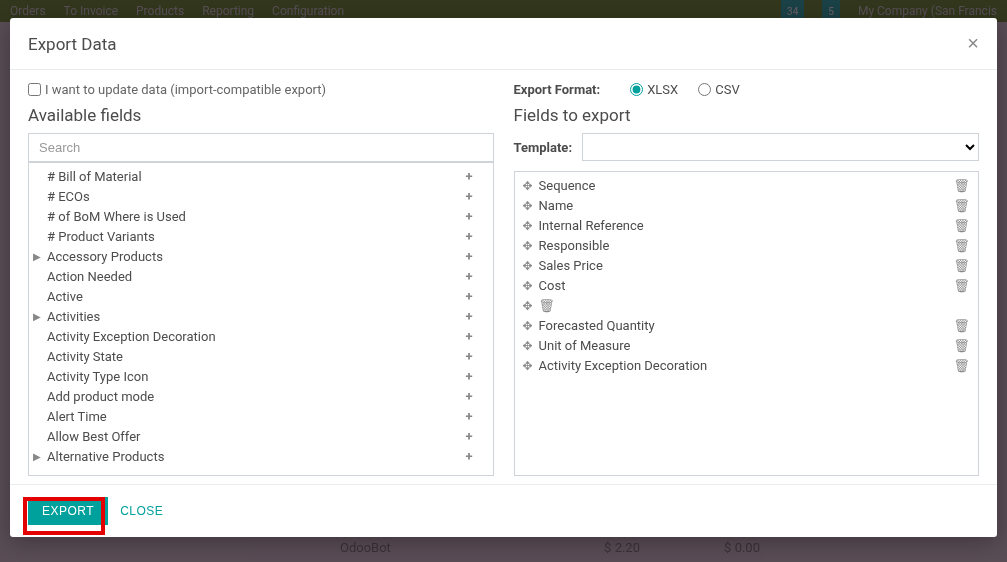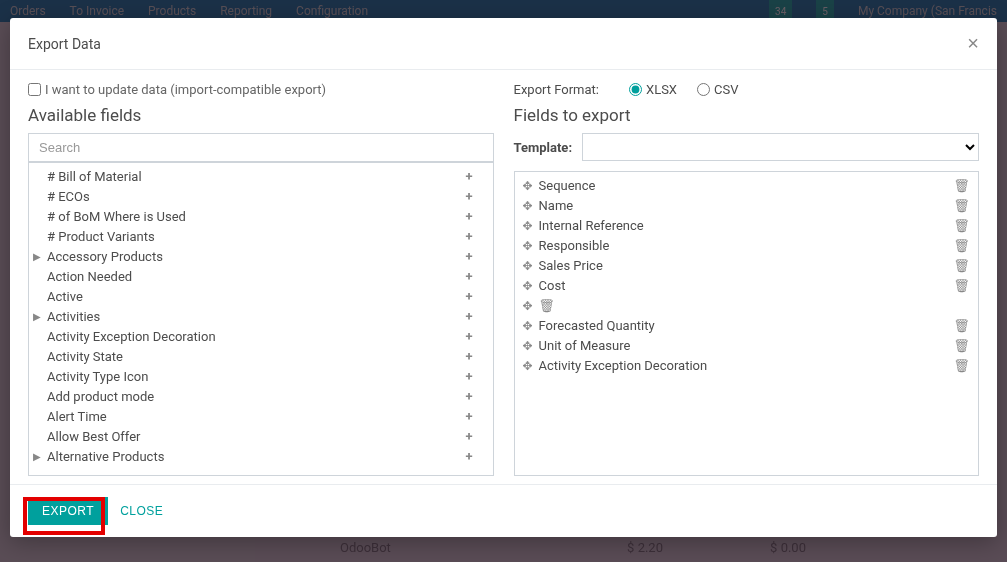--- a/index.html
+++ b/index.html
@@ -1,33 +1,33 @@
 <!DOCTYPE html>
 <html><head>
 <meta charset="utf-8">
 <style>
 * { box-sizing: border-box; margin: 0; padding: 0; }
 body { font-family: -apple-system, BlinkMacSystemFont, "Segoe UI", Roboto, sans-serif; font-size: 13px; color: #4c4c4c; background: #875A7B; width: 1007px; height: 562px; overflow: hidden; position: relative; }
 
-.bg-nav { position: absolute; top: 0; left: 0; right: 0; height: 22px; background: #0369a1; display: flex; align-items: center; padding: 0 10px; gap: 24px; color: #ccc; font-size: 12px; filter: blur(0.5px); opacity: 0.6; }
+.bg-nav { position: absolute; top: 0; left: 0; right: 0; height: 22px; background: #4d7c0f; display: flex; align-items: center; padding: 0 10px; gap: 18px; color: #ccc; font-size: 12px; filter: blur(0.5px); opacity: 0.6; }
 .bg-nav .spacer { flex: 1; }
 .bg-badge { background: #00a09d; color: white; border-radius: 8px; padding: 16px 6px; font-size: 10px; }
 
 .bg-content { position: absolute; top: 22px; left: 0; right: 0; bottom: 0; background: #f9f9f9; opacity: 0.4; }
-.bg-row { position: absolute; left: 340px; right: 0; height: 30px; display: flex; align-items: center; color: #666; gap: 23px; }
+.bg-row { position: absolute; left: 340px; right: 0; height: 30px; display: flex; align-items: center; color: #666; }
 .bg-row span:first-child { width: 180px; }
 .bg-row span:nth-child(2) { width: 120px; text-align: right; }
 .bg-row span:nth-child(3) { width: 120px; text-align: right; }
 
 .overlay { position: absolute; inset: 0; background: rgba(0,0,0,0.5); }
 
 .modal { position: absolute; top: 18px; left: 10px; right: 10px; bottom: 25px; background: white; border-radius: 3px; display: flex; flex-direction: column; box-shadow: 0 5px 25px rgba(0,0,0,0.3); }
 
 .modal-header { padding: 14px 18px; display: flex; align-items: center; justify-content: space-between; }
-.modal-title { font-size: 14px; color: #4c4c4c; font-weight: 400; }
+.modal-title { font-size: 17px; color: #4c4c4c; font-weight: 400; }
 .close-x { color: #888; font-size: 20px; cursor: pointer; background: none; border: none; }
 
 .modal-body { flex: 1; padding: 12px 18px 8px; display: flex; gap: 20px; overflow: hidden; border-top: 1px solid #e9ecef; }
 
 .left-col, .right-col { flex: 1; display: flex; flex-direction: column; min-width: 0; }
 
 .checkbox-row { display: flex; gap: 4px; margin-bottom: 8px; color: #666; font-size: 13px; }
 .checkbox-row input { margin: 0; }
 
 .section-heading { font-size: 17px; color: #4c4c4c; margin-bottom: 8px; font-weight: 400; }
@@ -39,21 +39,21 @@
 .field-list::-webkit-scrollbar { width: 10px; }
 .field-list::-webkit-scrollbar-track { background: #f1f1f1; }
 .field-list::-webkit-scrollbar-thumb { background: #c1c1c1; }
 
 .field-item { display: flex; align-items: center; padding: 1px 20px 1px 18px; cursor: pointer; color: #4c4c4c; line-height: 18px; }
 .field-item .expand { width: 14px; color: #888; font-size: 10px; margin-left: -14px; }
 .field-item .label { flex: 1; }
 .field-item .add-btn { color: #888; font-size: 13px; font-weight: bold; cursor: pointer; }
 
 .format-row { display: flex; align-items: center; gap: 30px; margin-bottom: 8px; }
-.format-label { font-weight: 400; color: #4c4c4c; }
+.format-label { font-weight: 700; color: #4c4c4c; }
 .radio-group { display: flex; gap: 20px; align-items: center; }
 .radio-opt { display: flex; align-items: center; gap: 4px; }
 .radio-opt input[type=radio] { accent-color: #00a09d; }
 
 .template-row { display: flex; align-items: center; gap: 10px; margin-bottom: 10px; }
 .template-label { font-weight: 700; }
 .template-select { flex: 1; border: 1px solid #ced4da; padding: 4px 6px; background: white; font-size: 13px; height: 28px; }
 
 .export-list { flex: 1; border: 1px solid #ced4da; overflow-y: auto; padding: 4px 0; }
 .export-item { display: flex; align-items: center; padding: 1px 8px; color: #4c4c4c; line-height: 18px; }

